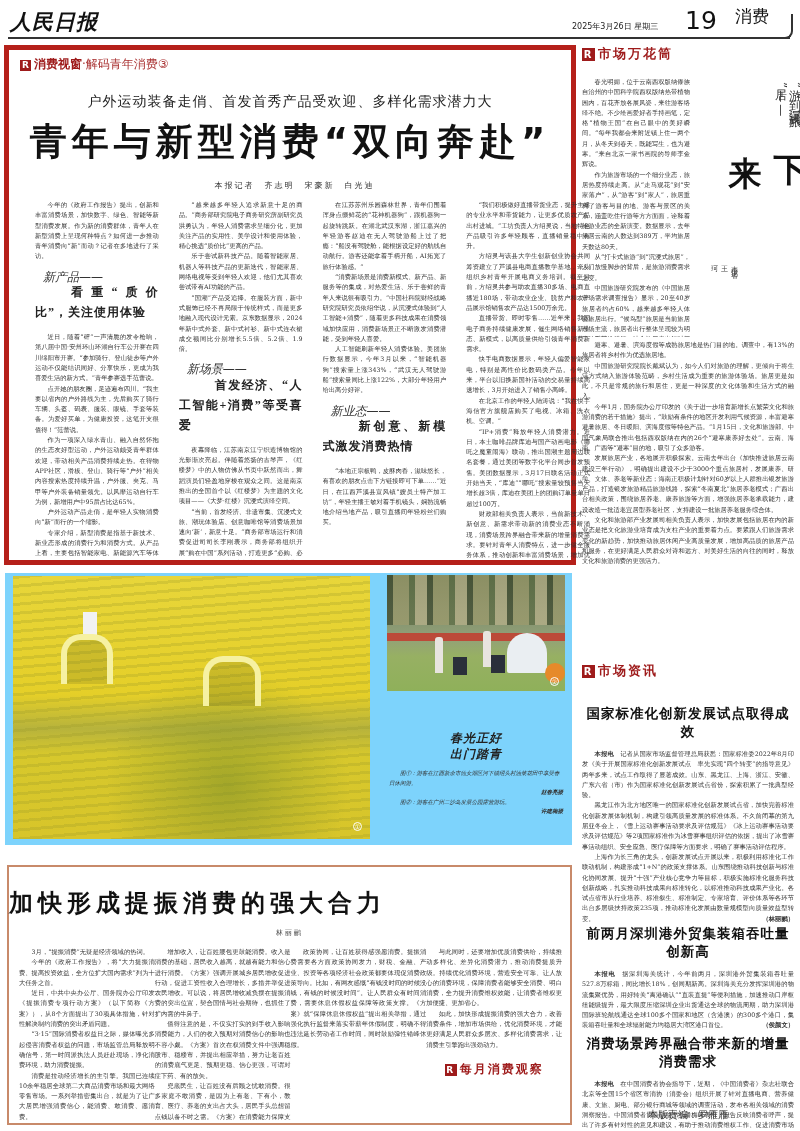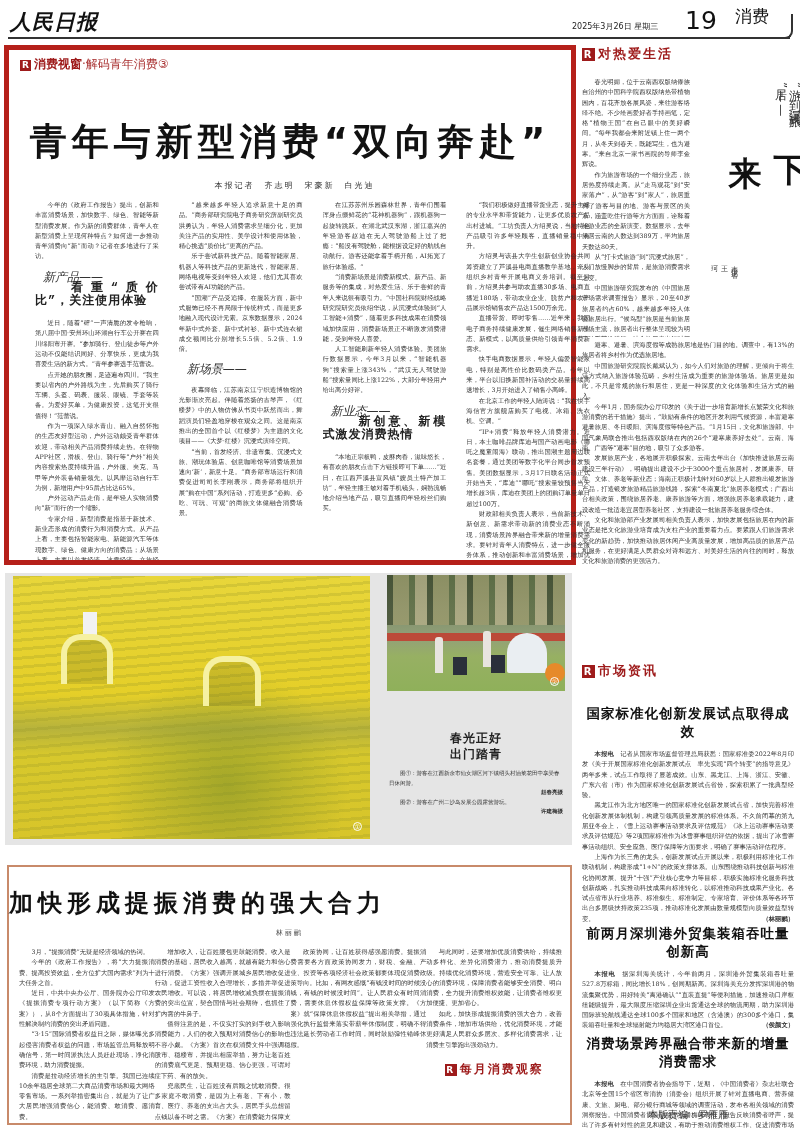--- a/index.html
+++ b/index.html
@@ -23,21 +23,21 @@
   .kicker span.sub { color: #a33; font-weight: normal; }
   .subhead { position: absolute; left: 0; width: 100%; top: 43px; text-align: center; font-family: "DejaVu Sans", sans-serif; font-size: 14px; color: #222; letter-spacing: 1px; }
   .headline { position: absolute; left: 0; width: 100%; top: 67px; text-align: center; font-family: "DejaVu Sans", sans-serif; font-weight: bold; font-size: 37px; letter-spacing: 5px; color: #111; }
   .byline { position: absolute; left: 0; width: 100%; top: 130px; text-align: center; font-size: 8px; color: #333; letter-spacing: 2px; padding-left: 9px; }
 
   .cols { position: absolute; left: 26px; top: 150px; width: 555px; height: 360px; display: flex; gap: 20px; }
   .col { flex: 1; font-size: 6.3px; line-height: 10.3px; color: #333; text-align: justify; overflow: hidden; }
   .col p { text-indent: 2em; }
   .sect-head { margin: 10px 0 10px 0; }
   .sect-tag { font-family: "DejaVu Serif", serif; font-style: italic; font-size: 12px; color: #333; padding-left: 8px; }
-  .sect-title { font-family: Liberation Mono, monospace; font-weight: bold; font-size: 12px; line-height: 13px; color: #222; letter-spacing: 1px; text-indent: 3em; }
+  .sect-title { font-family: Liberation Serif, serif; font-weight: bold; font-size: 12px; line-height: 20px; color: #222; letter-spacing: 1px; text-indent: 3em; }
 
   
   .right-col { position: absolute; left: 582px; top: 45px; width: 212px; }
   .section-label { font-family: "DejaVu Sans", sans-serif; font-weight: bold; font-size: 13px; color: #9e1b1b; letter-spacing: 2px; }
   .section-label .r-badge { width: 13px; height: 13px; line-height: 13px; font-size: 10px; }
   .rc-text { font-size: 6.3px; line-height: 10.3px; color: #333; text-align: justify; }
   .rc-text p { text-indent: 2em; }
   .rc-narrow { position: absolute; left: 0; top: 32px; width: 108px; height: 260px; overflow: hidden; }
   .rc-full { position: absolute; left: 0; top: 295px; width: 212px; height: 318px; overflow: hidden; }
   .vert-kicker { position: absolute; left: 192px; top: 35px; writing-mode: vertical-rl; font-size: 12px; line-height: 14px; color: #333; letter-spacing: 2px; }
@@ -47,21 +47,21 @@
   .news-label { position: absolute; left: 0; top: 617px; }
   .news-item { position: absolute; left: 0; width: 212px; }
   .news-title { font-family: "DejaVu Serif", serif; font-weight: bold; font-size: 13.5px; text-align: center; color: #111; letter-spacing: 1px; margin-bottom: 8px; }
   .news-body { font-size: 6.3px; line-height: 10.3px; color: #333; text-align: justify; }
   .news-body p { text-indent: 2em; }
   .news-body .src { font-weight: bold; }
   .news-body .au { float: right; font-weight: bold; }
   .editor { position: absolute; left: 0; top: 1108px; width: 212px; text-align: center; font-size: 10px; color: #333; }
 
   
-  .photo-block { position: absolute; left: 5px; top: 573px; width: 567px; height: 272px; background: #e5e5e5; }
+  .photo-block { position: absolute; left: 5px; top: 573px; width: 567px; height: 272px; background: #7dd3fc; font-style: italic; }
   .photo-1 { position: absolute; left: 8px; top: 3px; width: 357px; height: 263px; overflow: hidden;
     background:
       radial-gradient(ellipse at 60% 80%, rgba(120,140,40,0.55) 0%, rgba(120,140,40,0) 40%),
       repeating-linear-gradient(175deg, rgba(150,150,40,0.25) 0 3px, rgba(0,0,0,0) 3px 9px),
       linear-gradient(180deg, #e8d63a 0%, #e5cf28 45%, #b7b33c 58%, #d7c82c 68%, #d8c52a 100%); }
   .tent { position: absolute; width: 52px; height: 50px; border: 6px solid #f6f1a2; border-bottom: none; border-radius: 20px 20px 0 0; background: rgba(60,70,30,0.15); }
   .tent-sign { position: absolute; width: 14px; height: 24px; background: #f2f2f2; }
   .photo-num { position: absolute; right: 8px; bottom: 8px; width: 9px; height: 9px; border: 1px solid #fff; border-radius: 50%; font-size: 6px; color: #fff; text-align: center; line-height: 7px; font-family: "DejaVu Sans", sans-serif; }
   .photo-2 { position: absolute; left: 382px; top: 2px; width: 178px; height: 116px; overflow: hidden;
     background: linear-gradient(180deg, #5a6d4a 0%, #7e8e6c 30%, #93a178 55%, #97b063 70%, #8fb05a 100%); }
@@ -95,20 +95,21 @@
   <div class="mast-page">19</div>
   <div class="mast-section">消费</div>
   <div class="mast-rule"></div>
   <div class="mast-curl"></div>
 </div>
 
 <div class="main-article">
   <div class="kicker">
     <span class="r-badge">R</span><b>消费视窗</b><span class="sub">·解码青年消费③</span>
   </div>
+  <div class="subhead">户外运动装备走俏、首发首秀产品受欢迎、多样化需求潜力大</div>
   <div class="headline">青年与新型消费“双向奔赴”</div>
   <div class="byline">本报记者　齐志明　宋豪新　白光迪</div>
 
   <div class="cols">
     <div class="col">
       <p>今年的《政府工作报告》提出，创新和丰富消费场景，加快数字、绿色、智能等新型消费发展。作为新的消费群体，青年人在新型消费上呈现何种特点？如何进一步推动青年消费向“新”而动？记者在多地进行了采访。</p>
       <div class="sect-head">
         <div class="sect-tag">新产品——</div>
         <div class="sect-title">看重“质价比”，关注使用体验</div>
       </div>
@@ -117,20 +118,21 @@
       <p>作为一项深入绿水青山、融入自然怀抱的生态友好型运动，户外运动颇受青年群体欢迎，带动相关产品消费持续走热。在得物APP社区，滑板、登山、骑行等“户外”相关内容搜索热度持续升温，户外服、夹克、马甲等户外装备销量领先。以风靡运动自行车为例，新增用户中95后占比达65%。</p>
       <p>户外运动产品走俏，是年轻人实物消费向“新”而行的一个缩影。</p>
       <p>专家介绍，新型消费是指基于新技术、新业态形成的消费行为和消费方式。从产品上看，主要包括智能家电、新能源汽车等体现数字、绿色、健康方向的消费品；从场景上看，主要以首发经济、冰雪经济、文旅经济等场景创新为代表；从业态上看，主要表现为即时零售、直播带货等消费新业态。</p>
     </div>
     <div class="col">
       <p>“越来越多年轻人追求新意十足的商品。”商务部研究院电子商务研究所副研究员洪勇认为，年轻人消费需求呈细分化，更加关注产品的实用性、美学设计和使用体验，精心挑选“质价比”更高的产品。</p>
       <p>乐于尝试新科技产品。随着智能家居、机器人等科技产品的更新迭代，智能家居、网络电视等受到年轻人欢迎，他们尤其喜欢尝试带有AI功能的产品。</p>
       <p>“国潮”产品受追捧。在服装方面，新中式服饰已经不再局限于传统样式，而是更多地融入现代设计元素。京东数据显示，2024年新中式外套、新中式衬衫、新中式连衣裙成交额同比分别增长5.5倍、5.2倍、1.9倍。</p>
       <div class="sect-head">
         <div class="sect-tag">新场景——</div>
+        <div class="sect-title">首发经济、“人工智能+消费”等受喜爱</div>
       </div>
       <p>夜幕降临，江苏南京江宁织造博物馆的光影渐次亮起。伴随着悠扬的古琴声，《红楼梦》中的人物仿佛从书页中跃然而出，舞蹈演员们轻盈地穿梭在观众之间。这是南京推出的全国首个以《红楼梦》为主题的文化项目——《大梦·红楼》沉浸式演绎空间。</p>
       <p>“当前，首发经济、非遗市集、沉浸式文旅、潮玩体验店、创意咖啡馆等消费场景加速向‘新’，新意十足。”商务部市场运行和消费促进司司长李刚表示，商务部将组织开展“购在中国”系列活动，打造更多“必购、必吃、可玩、可观”的商旅文体健融合消费场景。</p>
     </div>
     <div class="col">
       <p>在江苏苏州乐园森林世界，青年们围着浑身点缀鲜花的“花神机器狗”，跟机器狗一起旋转跳跃。在湖北武汉东湖，浙江嘉兴的年轻游客赵迪在无人驾驶游船上过了把瘾：“船没有驾驶舱，能根据设定好的航线自动航行。游客还能拿着手柄开船，AI拓宽了旅行体验感。”</p>
       <p>“消费新场景是消费新模式、新产品、新服务等的集成，对热爱生活、乐于尝鲜的青年人来说很有吸引力。”中国社科院财经战略研究院研究员依绍华说，从沉浸式体验到“人工智能+消费”，随着更多科技成果在消费领域加快应用，消费新场景正不断激发消费潜能，受到年轻人喜爱。</p>
       <p>人工智能刷新年轻人消费体验。美团旅行数据显示，今年3月以来，“智能机器狗”搜索量上涨343%，“武汉无人驾驶游船”搜索量同比上涨122%，大部分年轻用户给出高分好评。</p>
       <div class="sect-head">
         <div class="sect-tag">新业态——</div>
@@ -145,21 +147,21 @@
       <p>快手电商数据显示，年轻人偏爱智能家电，特别是高性价比数码类产品。今年以来，平台以旧换新国补活动的交易量持续高速增长，3月开始进入了销售小高峰。</p>
       <p>在北京工作的年轻人陆涛说：“我在快手海信官方旗舰店购买了电视、冰箱、洗衣机、空调。”</p>
       <p>“IP+消费”释放年轻人消费潜力。近日，本土咖啡品牌库迪与国产动画电影《哪吒之魔童闹海》联动，推出国潮主题周边联名套餐，通过美团等数字化平台同步首发预售。美团数据显示，3月17日联名活动正式开始当天，“库迪”“哪吒”搜索量较预售当天增长超3倍，库迪在美团上的团购订单量单日超过100万。</p>
       <p>财政部相关负责人表示，当前新技术、新创意、新需求带动新的消费业态不断涌现，消费场景跨界融合带来新的增量消费需求。要针对青年人消费特点，进一步健全服务体系，推动创新和丰富消费场景，增加优质消费资源供给，释放青年人多样化、差异化消费潜力。</p>
     </div>
   </div>
 </div>
 
 <div class="right-col">
   <div class="section-label">
-    <span class="r-badge">R</span><span>对热爱生活</span>
+    <span class="r-badge">R</span><span>市场万花筒</span>
   </div>
   <div class="rc-text rc-narrow">
     <p>春光明媚，位于云南西双版纳傣族自治州的中国科学院西双版纳热带植物园内，百花齐放各展风姿，来往游客络绎不绝。不少绘画爱好者手持画笔，定格“植物王国”在自己眼中的美好瞬间。“每年我都会来附近镇上住一两个月，从冬天到春天，既能写生，也为避寒。”来自北京一家书画院的导师李金辉说。</p>
     <p>作为旅游市场的一个细分业态，旅居热度持续走高。从“走马观花”到“安家落户”，从“游客”到“家人”，旅居重构了游客与目的地、游客与景区的关系，涵盖吃住行游等方方面面，诠释着旅游业态的全新演变。数据显示，去年旅居云南的人数达到389万，平均旅居天数达80天。</p>
     <p>从“打卡式旅游”到“沉浸式旅居”，人们放慢脚步的背后，是旅游消费需求之变。</p>
     <p>中国旅游研究院发布的《中国旅居市场需求调查报告》显示，20至40岁旅居者约占60%，越来越多年轻人体验旅居出行。“候鸟型”旅居是当前旅居市场主流，旅居者出行整体呈现较为明显的季节性特征。结合旅居者出行时间统计来看，出行时间在1至3个月的旅居者占63.8%。从旅居市场需求空间分布的特征来看，一二线城市“新青年”开始主导旅居的新风向。热衷于旅居度假的人群中，80后、90后以超过70%的占比成为出行主力。北京、天津等城市以及其他一二线城市是旅居度假者主要出发地，占比近80%。</p>
   </div>
   <div class="vert-kicker">从“打卡式旅游”到“沉浸式旅居”——</div>
   <div class="vert-title">让旅行的脚步慢下来</div>
   <div class="vert-byline">本报记者　王　珂</div>

